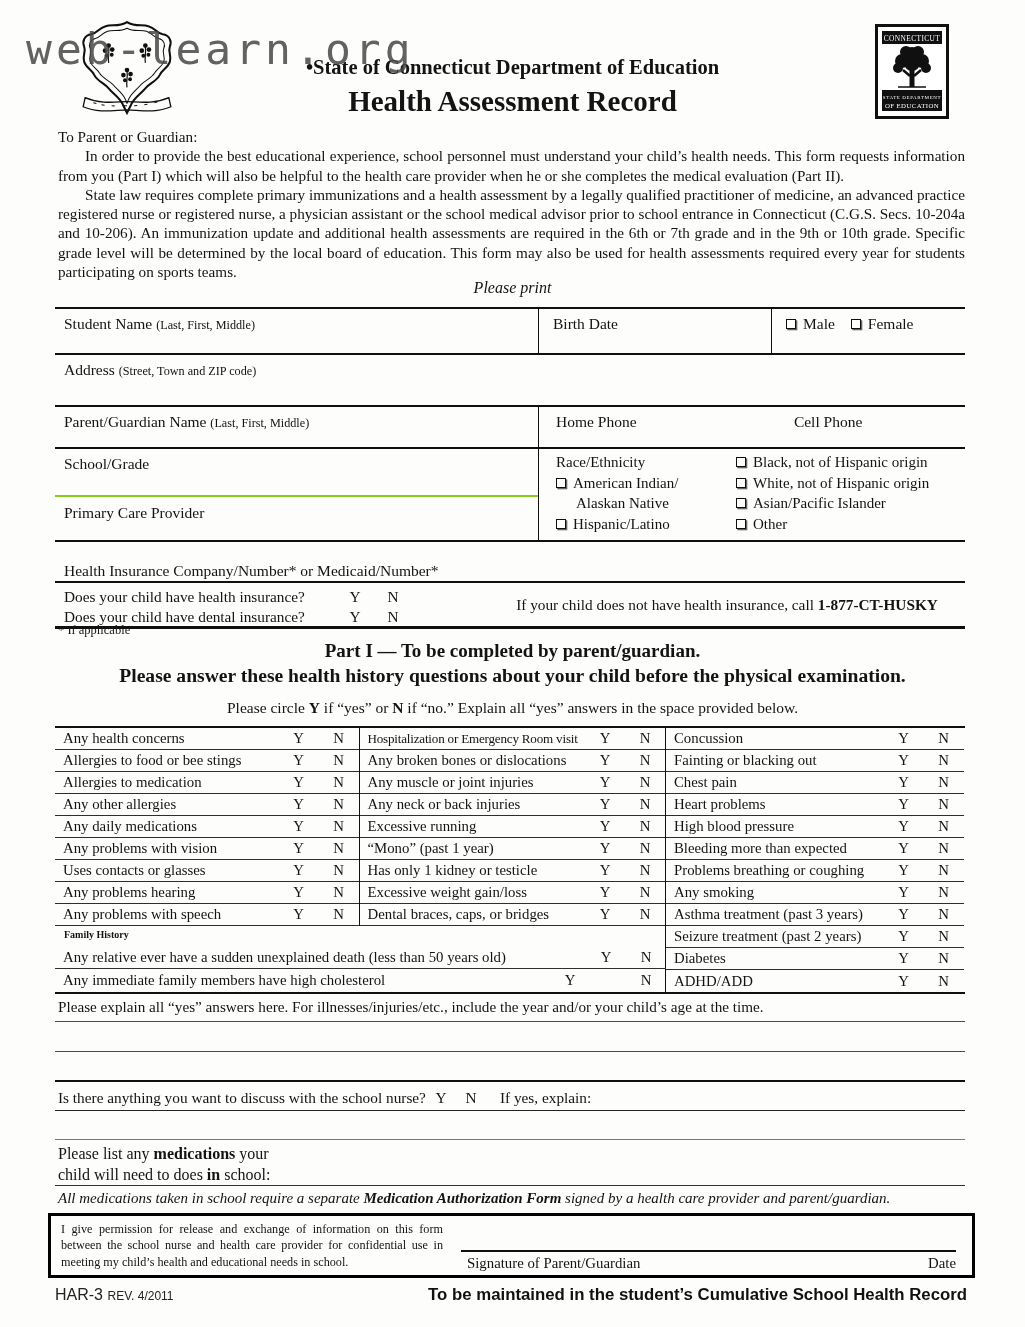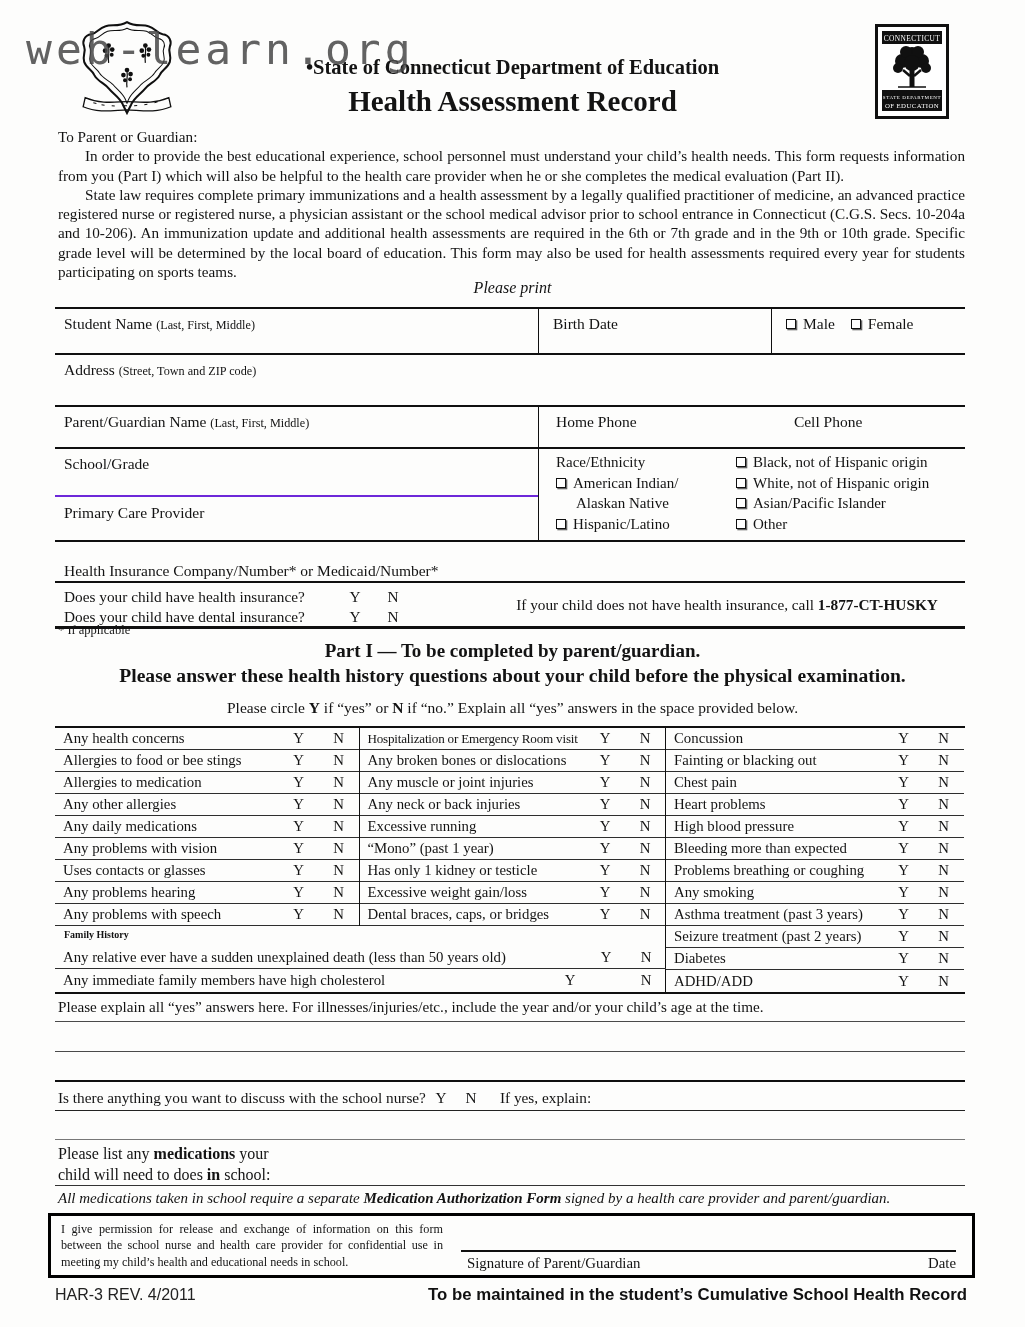--- a/index.html
+++ b/index.html
@@ -37,21 +37,21 @@
   .r1 .c1 { width:484px; border-right:1.5px solid #101010; }
   .r1 .c2 { width:233px; border-right:1.5px solid #101010; padding-left:14px; }
   .r1 .c3 { flex:1; padding-left:14px; display:flex; gap:16px; }
   .r2 { height:52px; }
   .r3 { height:42px; }
   .r3 .c1 { width:484px; border-right:1.5px solid #101010; }
   .r3 .c2 { flex:1; padding-left:17px; }
   .r3 .hp { display:inline-block; width:234px; }
   .r45 { height:93px; }
   .r45 .left { width:484px; border-right:1.5px solid #101010; display:flex; flex-direction:column; }
-  .r45 .sg { height:48px; border-bottom:2px solid #6d28d9; padding:6px 0 0 9px; }
+  .r45 .sg { height:48px; border-bottom:2px solid #84cc16; padding:6px 0 0 9px; }
   .r45 .pcp { flex:1; padding:7px 0 0 9px; }
   .race-cell { flex:1; display:flex; padding-top:5px; font-size:15px; }
   .race-colA { width:197px; padding-left:17px; }
   .race-colB { flex:1; }
   .race-line { height:20.5px; white-space:nowrap; }
   .race-line.indent { padding-left:20px; }
   .r6 { height:41px; }
   .r6 .cell { padding-top:20px; }
   .r7 { height:46px; border-bottom:3px solid #101010; }
   .r6 { border-bottom:2.5px solid #101010; }
@@ -105,21 +105,21 @@
   .perm-text { width:400px; padding:5px 8px 0 10px; font-size:12.2px; line-height:16.4px; text-align:justify; }
   .sig-area { flex:1; position:relative; }
   .sig-line { position:absolute; left:10px; right:16px; bottom:23px; border-bottom:2px solid #101010; }
   .sig-label { position:absolute; left:16px; bottom:3px; font-size:14.8px; }
   .date-label { position:absolute; right:16px; bottom:3px; font-size:14.8px; }
   
   .footer { position:absolute; left:55px; top:1285px; width:912px; display:flex;
     justify-content:space-between; align-items:baseline;
     font-family:"Liberation Sans", sans-serif; }
   .form-code { font-size:16px; color:#222; }
-  .form-rev { font-size:16px; color:#222; }
+  .form-rev { font-size:12px; color:#222; }
   .footer-note { font-weight:bold; font-size:16.8px; color:#111; }
 </style>
 </head>
 <body>
 
 <div class="page">
 
   <div class="watermark">web-learn.org</div>
 
   <svg class="seal" viewBox="0 0 110 100">

